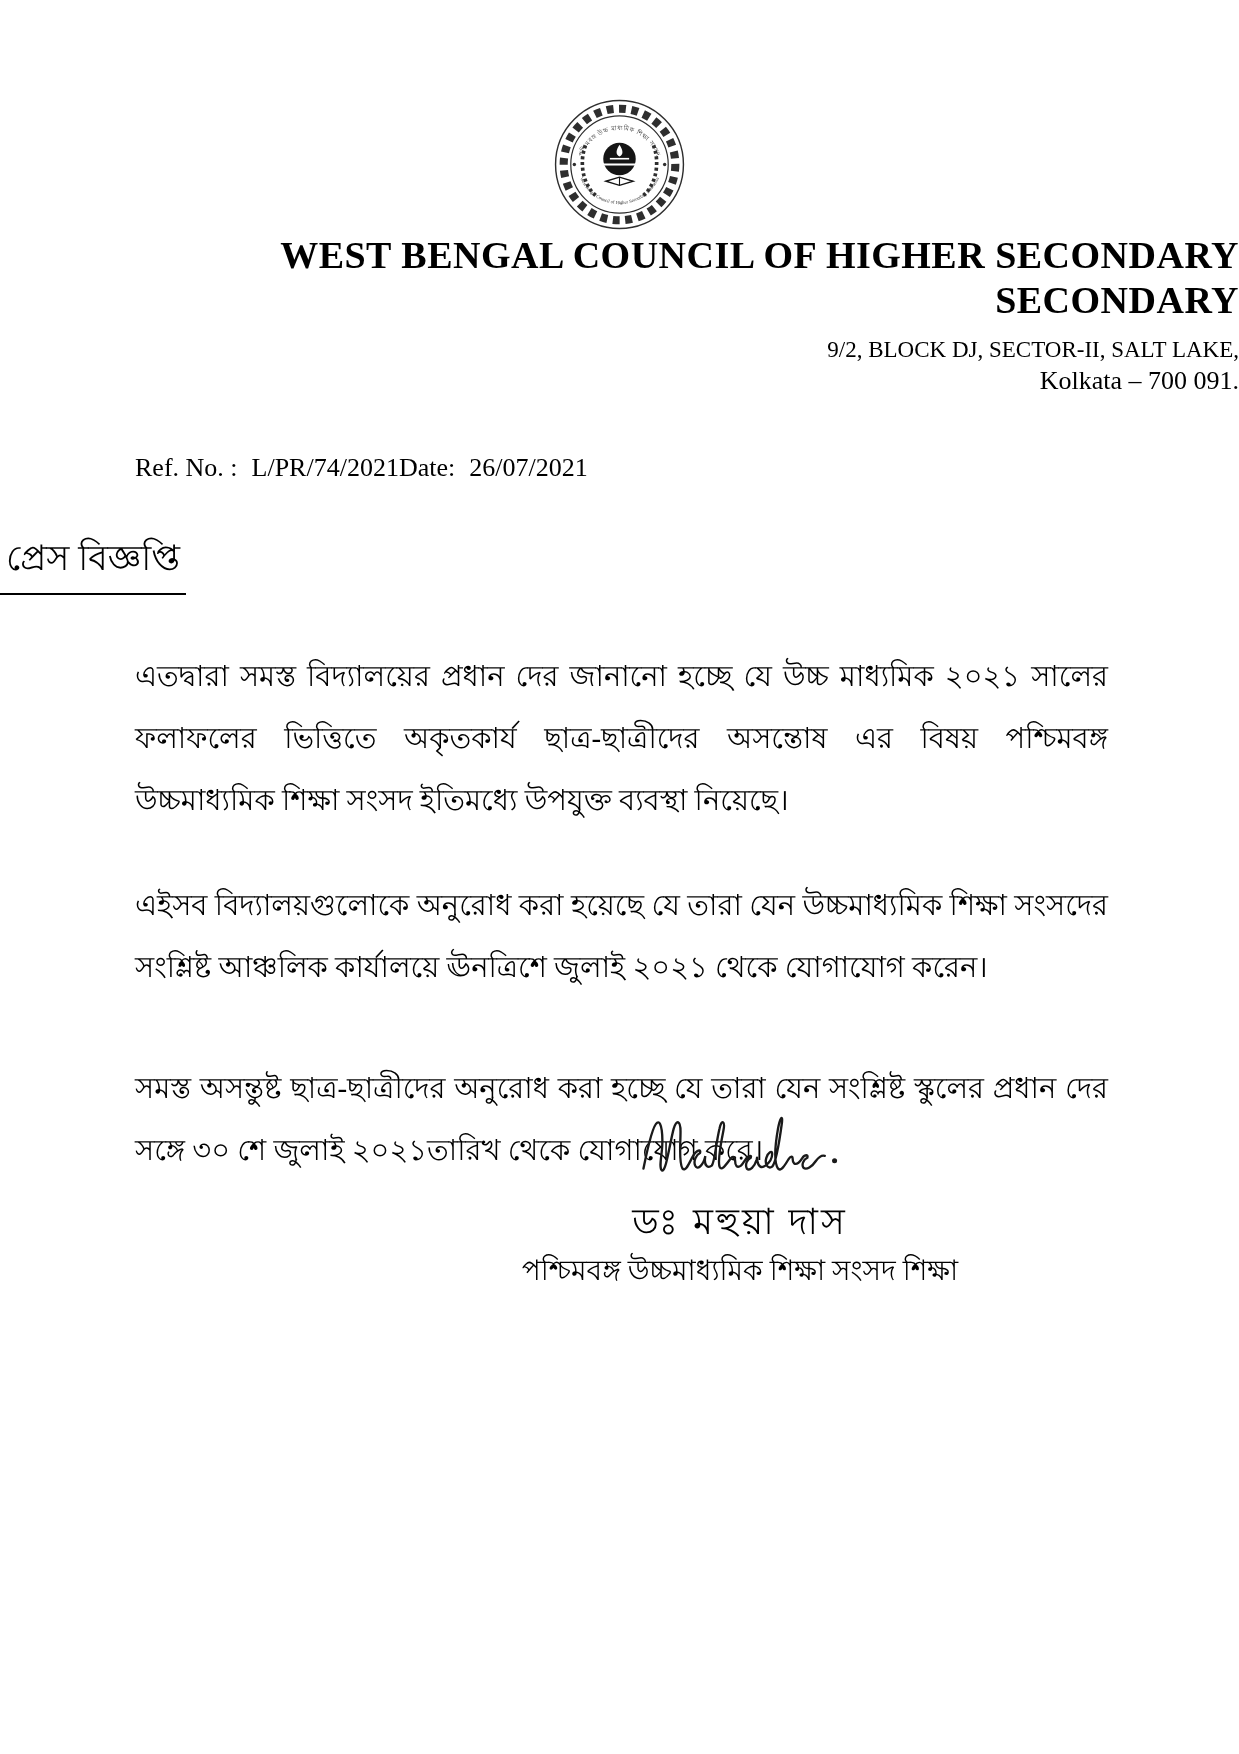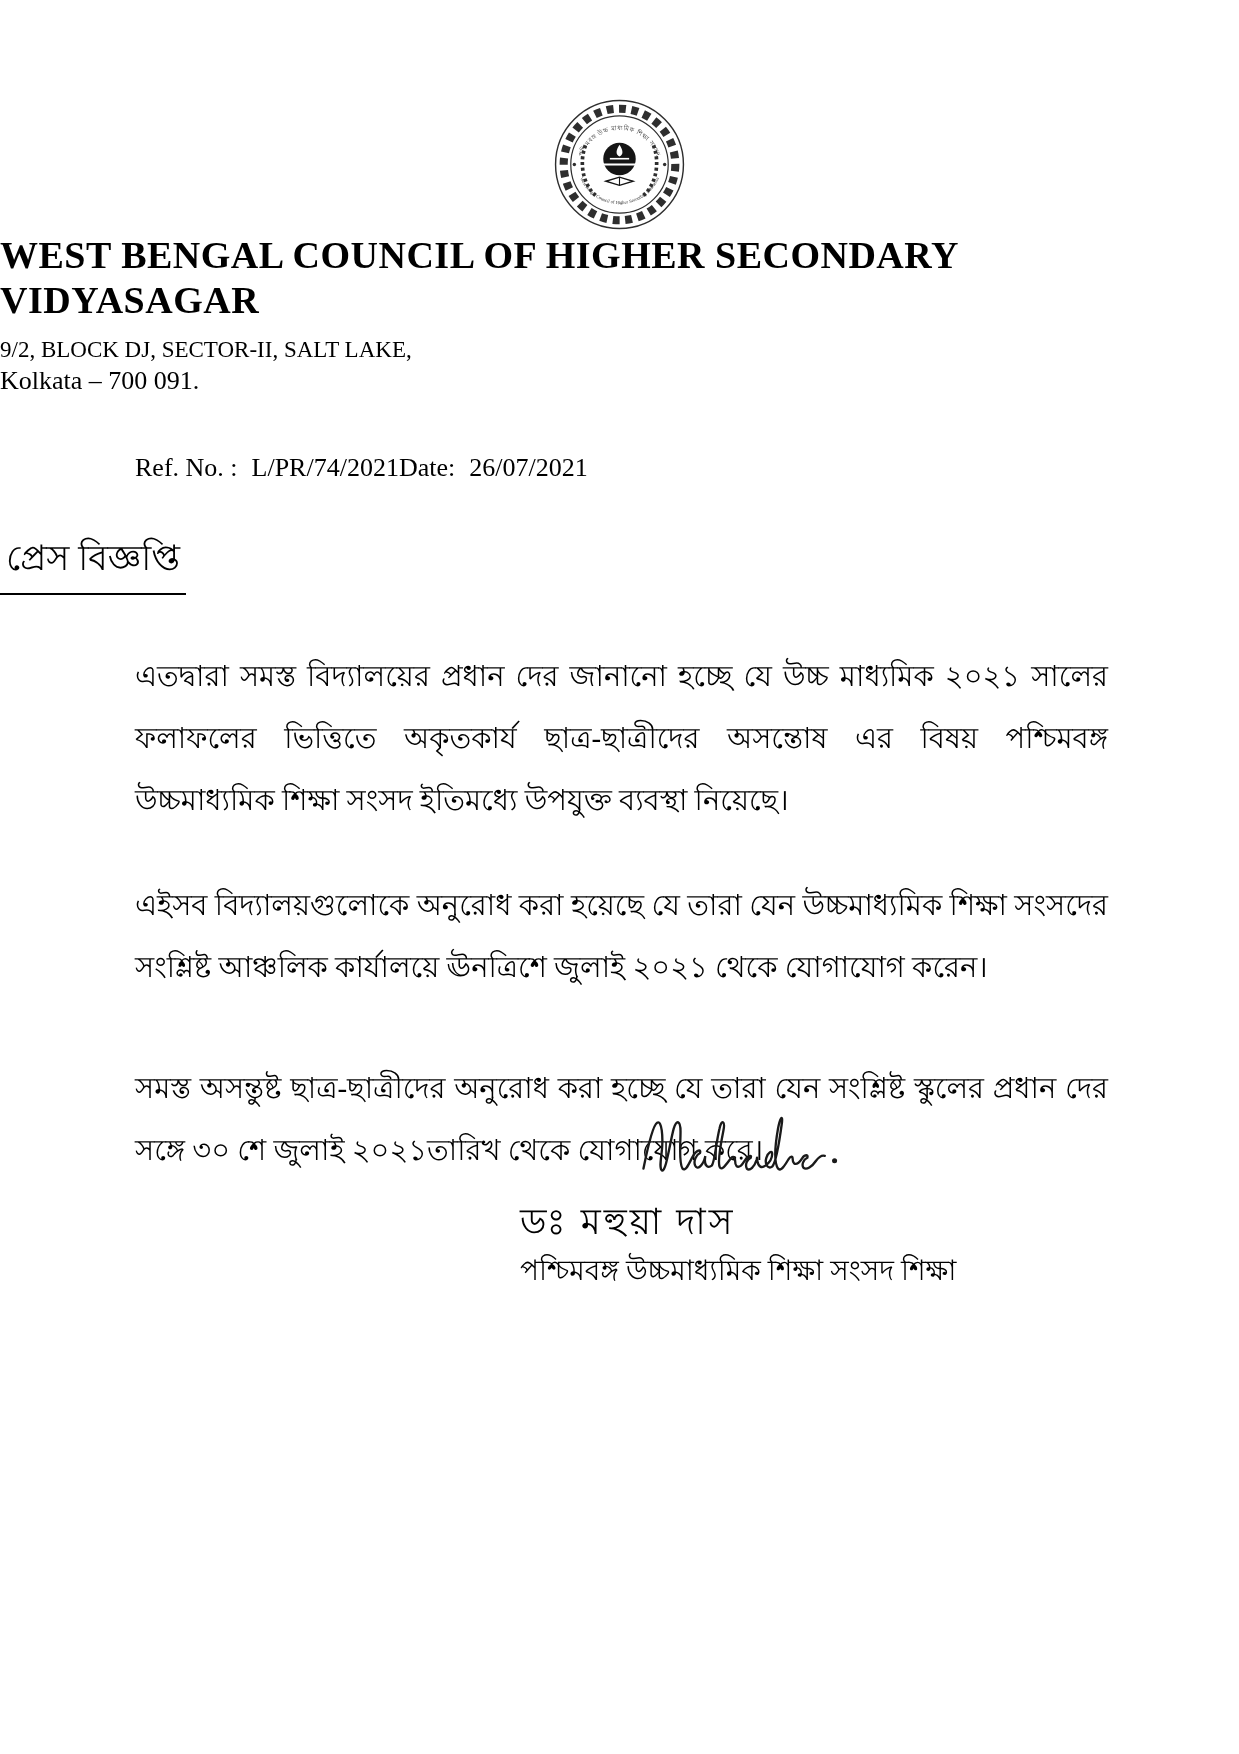--- a/index.html
+++ b/index.html
@@ -19,21 +19,21 @@
     top: 96px;
     left: 551px;
     width: 137px;
     height: 137px;
   }
   .header-text {
     position: absolute;
     top: 233px;
     left: 0;
     width: 1239px;
-    text-align: left;
+    text-align: right;
   }
   .org-line {
     font-size: 38px;
     line-height: 45px;
     font-weight: bold;
     letter-spacing: 0.5px;
   }
   .building {
     margin-top: 3px;
     font-size: 29px;
@@ -84,21 +84,21 @@
   .para-1 { top: 645px; }
   .para-2 { top: 874px; }
   .para-3 { top: 1057px; }
 
   
   .sig-block {
     position: absolute;
     top: 1112px;
     left: 520px;
     width: 440px;
-    text-align: left;
+    text-align: center;
   }
   .sig-svg { display: block; margin: 0 auto; width: 212px; height: 78px; }
   .sig-name { font-size: 36px; line-height: 44px; margin-top: 10px; letter-spacing: 3px; }
   .sig-role { font-size: 28px; line-height: 36px; margin-top: 6px; }
   .sig-org  { font-size: 28px; line-height: 34px; margin-top: 10px; white-space: nowrap; }
 </style>
 </head>
 <body>
 
 <svg class="seal" viewBox="0 0 135 135" aria-label="wbchse-seal">
@@ -124,21 +124,21 @@
     <path d="M67.5,48 C63.5,54 63.8,58 67.5,59.5 C71.2,58 71.5,54 67.5,48 Z" fill="#ffffff"></path>
     <rect x="58" y="61" width="19" height="1.6" fill="#ffffff"></rect>
     <rect x="50.5" y="66.5" width="34" height="2" fill="#ffffff"></rect>
     <path d="M54,84 L67.5,80 L81,84 L67.5,88 Z" fill="#ffffff" stroke="#151515" stroke-width="1.3"></path>
     <line x1="67.5" y1="80" x2="67.5" y2="88" stroke="#151515" stroke-width="1.1"></line>
   </g>
 </svg>
 
 <div class="header-text">
   <div class="org-line">WEST BENGAL COUNCIL OF HIGHER SECONDARY</div>
-  <div class="org-line">VIDYASAGAR</div>
+  <div class="org-line">SECONDARY</div>
   <div class="addr1">9/2, BLOCK DJ, SECTOR-II, SALT LAKE,</div>
   <div class="addr2">Kolkata – 700 091.</div>
 </div>
 
 <div class="meta-row">
   <div class="meta-pair">
     <span>Ref. No. :</span><span class="v">L/PR/74/2021</span>
   </div>
   <div class="meta-pair">
     <span>Date:</span><span class="v">26/07/2021</span>

